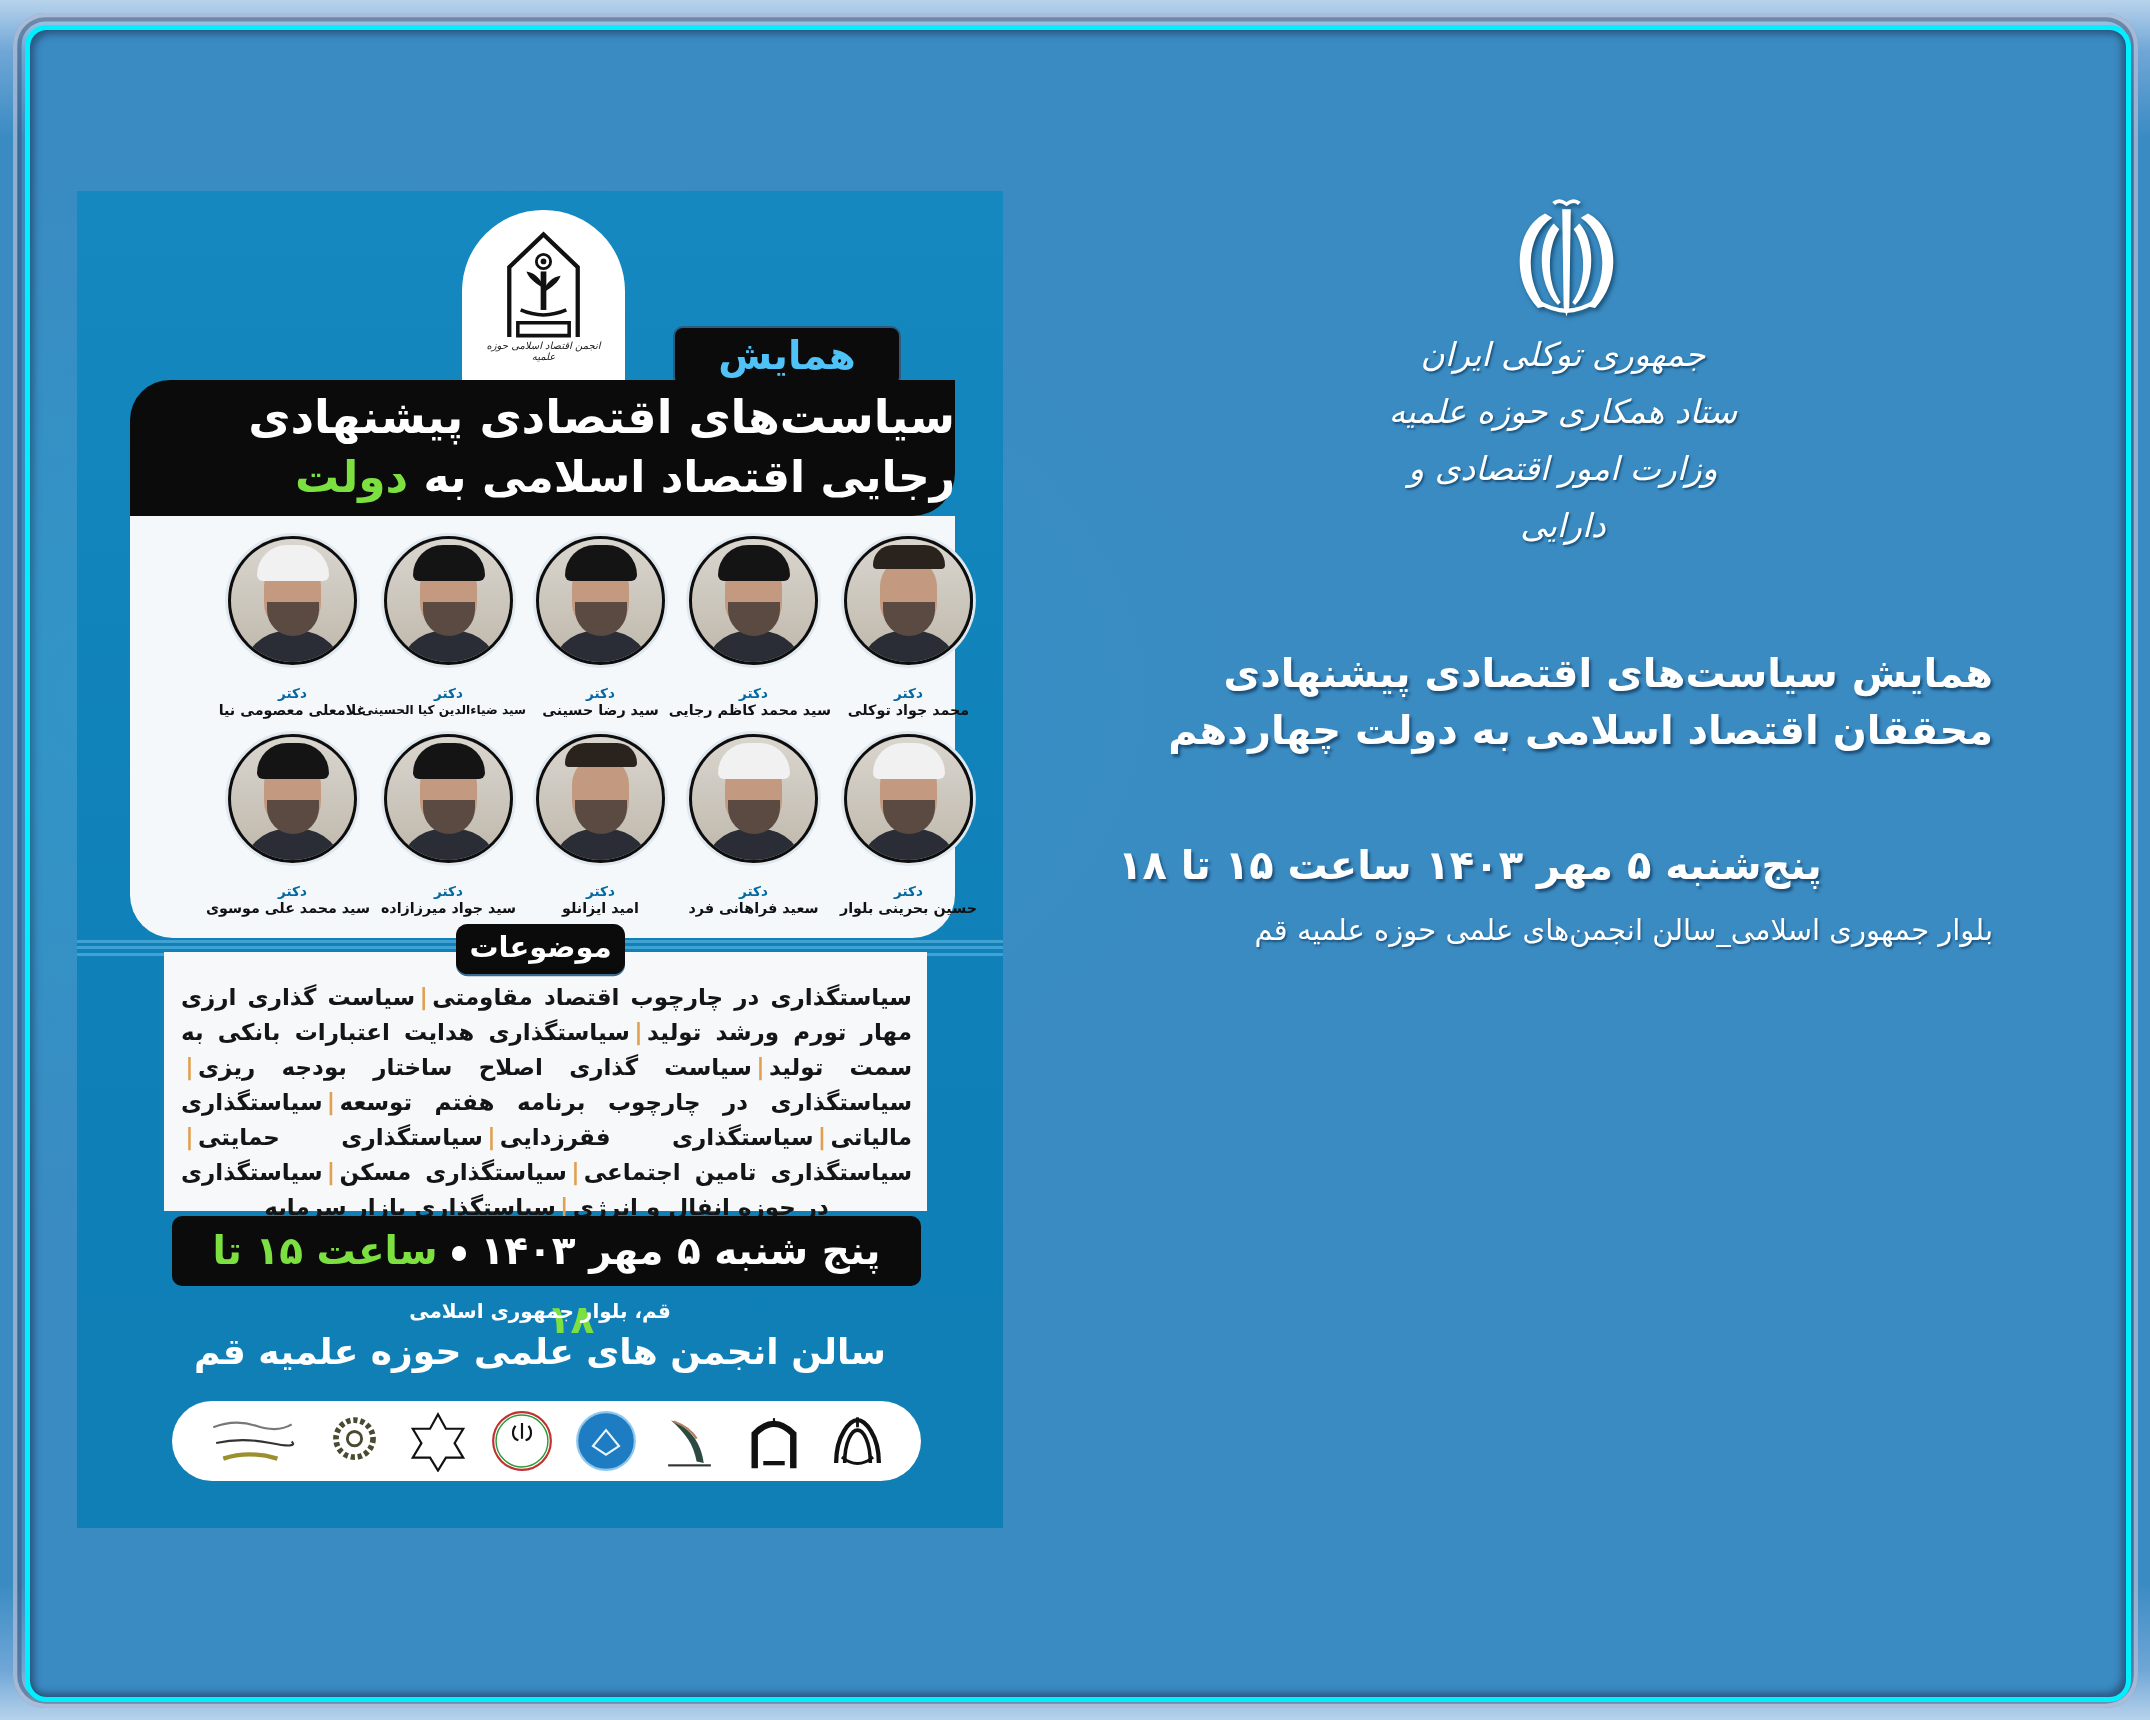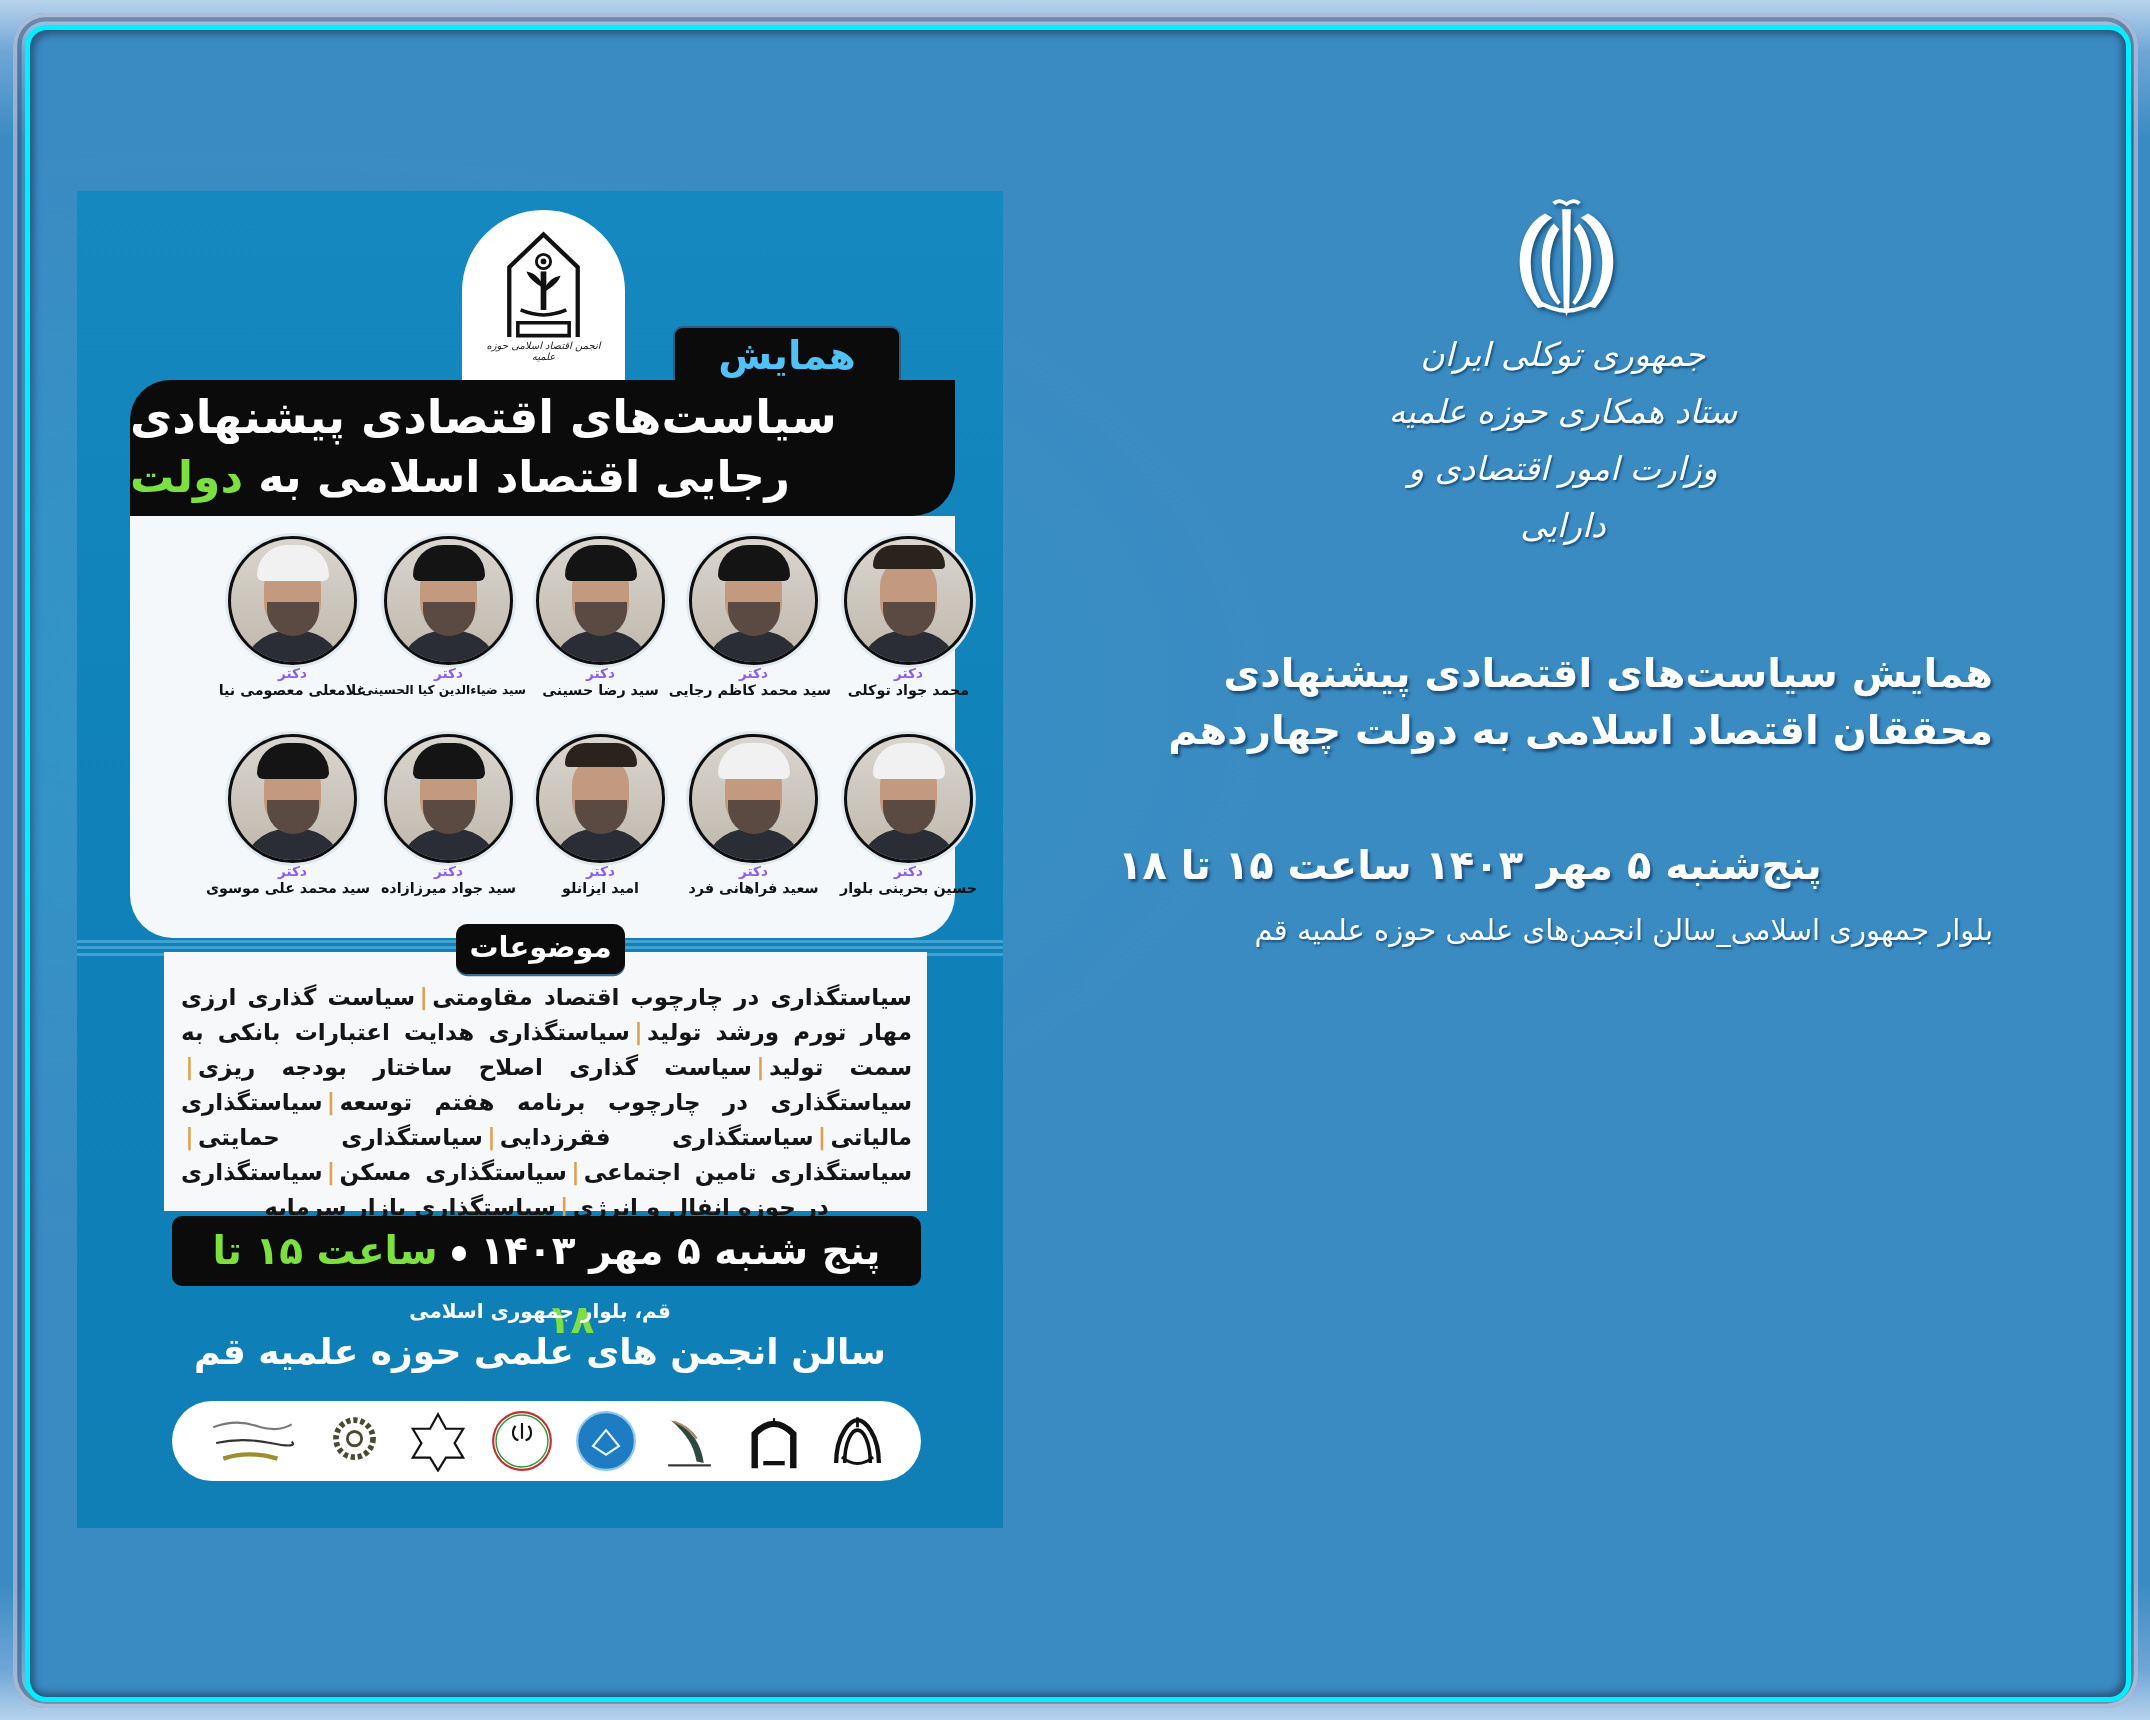--- a/index.html
+++ b/index.html
@@ -41,21 +41,21 @@
   .logo-caption { position:absolute; left:21.5px; width:120px; top:130px; text-align:center; font-size:10px; color:#222; font-family:"DejaVu Serif", serif; font-style:italic; }
   .tag-hamayesh {
     position:absolute; left:596px; top:135px; width:228px; height:61px;
     background:#0b0b0b; border:2.2px solid #2e5c80; border-radius:10px; box-sizing:border-box;
     color:#4fc3f7; font-weight:bold; font-size:39px; text-align:center; line-height:56px;
     direction:rtl;
   }
   .title-banner {
     position:absolute; left:53px; top:189px; width:825px; height:136px;
     background:#0b0b0b; border-radius:40px 0 43px 0;
-    direction:rtl; text-align:left;
+    direction:rtl; text-align:right;
   }
   .title-line1 { color:#fff; font-weight:bold; font-size:46px; line-height:60px; padding-top:7.2px; }
   .title-line2 { color:#fff; font-weight:bold; font-size:44px; line-height:60px; }
   .title-line2 .accent { color:#7be040; }
 
   .speakers-card {
     position:absolute; left:53px; top:325px; width:825px; height:422px;
     background:#f4f8fb; border-radius:0 0 43px 43px;
   }
   .speaker { position:absolute; width:155px; text-align:center; direction:rtl; }
@@ -66,21 +66,21 @@
     position:relative; overflow:hidden;
   }
   .speaker .photo .bg { position:absolute; inset:0; background:linear-gradient(180deg,#d9d6cf 0%,#bfb7ab 100%); }
   .speaker .photo .head { position:absolute; left:33px; top:18.6px; width:57px; height:72px; border-radius:29px 29px 27px 27px; background:#c39a80; }
   .speaker .photo .beard { position:absolute; left:36px; top:63px; width:52px; height:34px; border-radius:0 0 26px 26px; background:#5a4a42; }
   .speaker .photo .turban { position:absolute; left:26px; top:5.7px; width:72px; height:36px; border-radius:36px 36px 7.2px 7.2px; }
   .speaker .photo .body { position:absolute; left:11.5px; top:92px; width:100px; height:43px; border-radius:43px 43px 0 0; background:#2a2d35; }
   .turban-black { background:#141414; }
   .turban-white { background:#f1f1f1; }
   .turban-none { background:#2a221c; height:24.4px !important; }
-  .speaker .title { font-size:13.6px; font-weight:bold; color:#8b5cf6; line-height:16px; }
+  .speaker .title { font-size:13.6px; font-weight:bold; color:#0369a1; margin-top:20px; line-height:16px; }
   .speaker .name { font-size:14.3px; font-weight:bold; color:#111; line-height:18.6px; white-space:nowrap; }
 
   .stripes { position:absolute; left:0; top:746px; width:926px; height:21.5px; }
   .stripes div { position:absolute; left:0; width:926px; height:2.9px; background:#3fa2d2; }
   .topics-card {
     position:absolute; left:87px; top:761px; width:763px; height:259px;
     background:#f6f8fa; border-radius:0 0 0 0;
   }
   .topics-tag {
     position:absolute; left:379px; top:733px; width:169px; height:50px;

